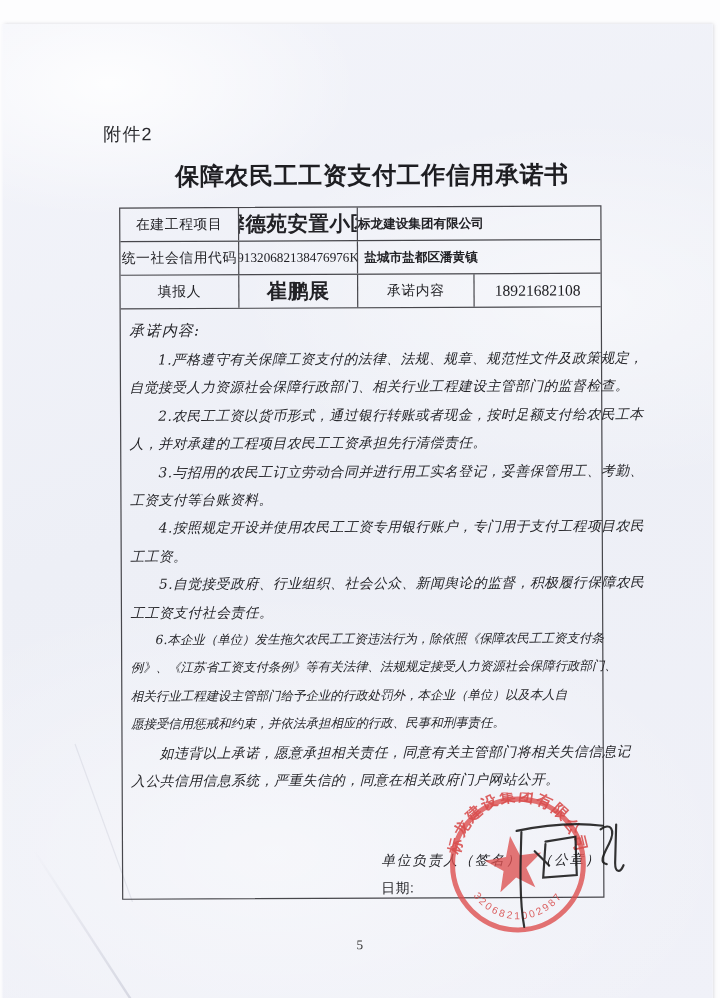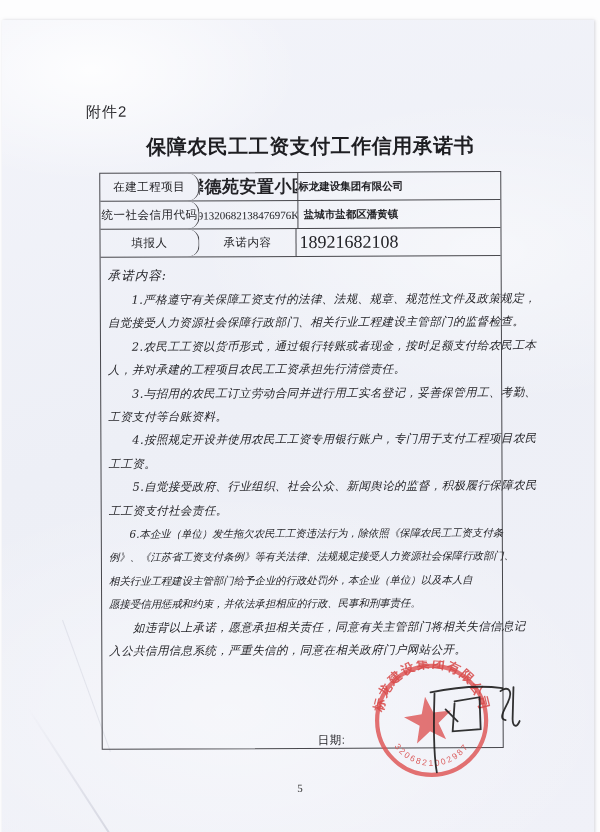--- a/index.html
+++ b/index.html
@@ -18,29 +18,29 @@
   .crease2{position:absolute;left:60px;top:600px;width:1px;height:140px;
     background:rgba(200,202,216,.4);transform:rotate(-20deg);transform-origin:top center;}
   .tilt{position:absolute;left:0;top:0;width:592px;height:824px;transform:rotate(-0.25deg);transform-origin:50% 40%;}
   .attach{position:absolute;left:85px;top:82px;font-size:15px;color:#2a2a2e;letter-spacing:1px;}
   .title{position:absolute;left:108px;top:113px;width:402px;text-align:center;
     font-size:20px;font-weight:bold;color:#1e1e22;letter-spacing:0.5px;}
   .formbox{position:absolute;left:98px;top:152px;width:402px;height:577px;border:1px solid #47474c;box-sizing:border-box;}
   .trow{display:flex;height:27px;border-bottom:1px solid #47474c;}
   .cell{box-sizing:border-box;display:flex;align-items:center;justify-content:center;
     overflow:hidden;white-space:nowrap;color:#222226;}
-  .c1{width:99px;border-right:1px solid #47474c;border-radius:11px;}
+  .c1{width:99px;border-right:1px solid #47474c;}
   .c2{width:99px;border-right:1px solid #47474c;}
   .c3{width:97px;border-right:1px solid #47474c;}
   .c4{width:105px;}
   .lab{font-size:11.5px;letter-spacing:0.5px;}
   .valh{font-size:17px;font-weight:bold;letter-spacing:0.5px;}
   .valh2{font-size:10.5px;font-weight:bold;}
   .vals{font-family:"Liberation Serif",serif;font-size:11px;letter-spacing:0;}
-  .vals2{font-family:"Liberation Serif",serif;font-size:18px;border-radius:13px;}
+  .vals2{font-family:"Liberation Serif",serif;font-size:13px;border-radius:13px;}
   .content{position:relative;padding:8px 7px 0 7px;}
   .heading{font-family:"DejaVu Serif",serif;font-style:italic;font-size:12.5px;color:#26262a;
     line-height:20px;margin-bottom:3px;letter-spacing:1px;}
   .ln{font-family:"DejaVu Serif",serif;font-style:italic;font-size:11.5px;color:#26262a;
     line-height:23.4px;white-space:nowrap;letter-spacing:0.4px;}
   .ln.s{font-size:10.4px;letter-spacing:0;}
   .sigline{position:absolute;left:314px;top:690px;font-family:"DejaVu Serif",serif;font-style:italic;
     font-size:11.5px;color:#26262a;letter-spacing:1.5px;white-space:nowrap;}
   .sealgap{margin-left:14px;}
   .dateline{position:absolute;left:314px;top:713px;font-size:11.5px;color:#26262a;letter-spacing:0.5px;}
@@ -68,20 +68,21 @@
           <div class="cell c2 valh">馨德苑安置小区</div>
           <div class="cell c4 valh2">标龙建设集团有限公司</div>
         </div>
         <div class="trow">
           <div class="cell c1 lab">统一社会信用代码</div>
           <div class="cell c2 vals">91320682138476976K</div>
           <div class="cell c4 valh2">盐城市盐都区潘黄镇</div>
         </div>
         <div class="trow">
           <div class="cell c1 lab">填报人</div>
+          <div class="cell c2 valh">崔鹏展</div>
           <div class="cell c3 lab">承诺内容</div>
           <div class="cell c4 vals2">18921682108</div>
         </div>
 
         <div class="content">
           <div class="heading">承诺内容:</div>
           <div class="ln">　　1.严格遵守有关保障工资支付的法律、法规、规章、规范性文件及政策规定，</div>
           <div class="ln">自觉接受人力资源社会保障行政部门、相关行业工程建设主管部门的监督检查。</div>
           <div class="ln">　　2.农民工工资以货币形式，通过银行转账或者现金，按时足额支付给农民工本</div>
           <div class="ln">人，并对承建的工程项目农民工工资承担先行清偿责任。</div>
@@ -93,20 +94,23 @@
           <div class="ln">工工资支付社会责任。</div>
           <div class="ln s">　　6.本企业（单位）发生拖欠农民工工资违法行为，除依照《保障农民工工资支付条</div>
           <div class="ln s">例》、《江苏省工资支付条例》等有关法律、法规规定接受人力资源社会保障行政部门、</div>
           <div class="ln s">相关行业工程建设主管部门给予企业的行政处罚外，本企业（单位）以及本人自</div>
           <div class="ln s">愿接受信用惩戒和约束，并依法承担相应的行政、民事和刑事责任。</div>
           <div class="ln">　　如违背以上承诺，愿意承担相关责任，同意有关主管部门将相关失信信息记</div>
           <div class="ln">入公共信用信息系统，严重失信的，同意在相关政府门户网站公开。</div>
         </div>
       </div>
 
+      <div class="sigline">
+        <span>单位负责人（签名）</span><span class="sealgap">（公章）</span>
+      </div>
       <div class="dateline">日期:</div>
 
       <svg class="stamp" viewBox="0 0 120 120">
         <defs>
           <path id="arcTop" d="M 11,56 A 49,49 0 0 1 109,56"></path>
           <path id="arcBot" d="M 21,83 A 45,45 0 0 0 99,83"></path>
         </defs>
         <circle cx="60" cy="60" r="54.5" fill="none" stroke="#dd4f4f" stroke-width="4.2" opacity="0.8"></circle>
         <polygon opacity="0.78" fill="#dd4f4f" points="53.5,36.2 61.7,52.2 79.5,50.1 66.9,62.7 74.4,79.0 58.4,70.9 45.3,83.1 48.0,65.4 32.4,56.7 50.1,53.8"></polygon>
         <text font-size="13" fill="#d84c4c" opacity="0.88" letter-spacing="1.5" font-weight="bold" font-family="Liberation Sans, sans-serif">

